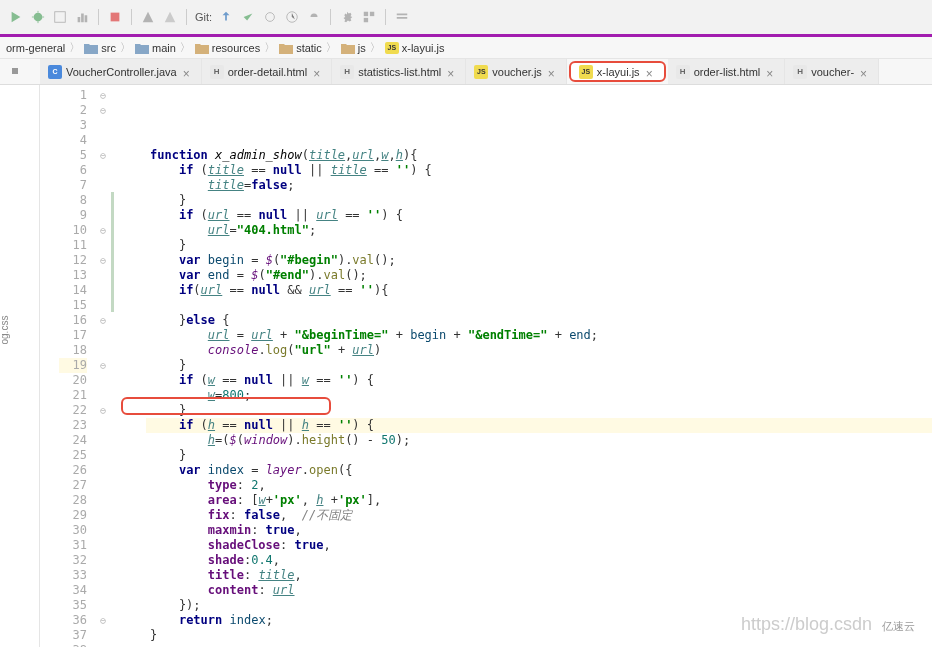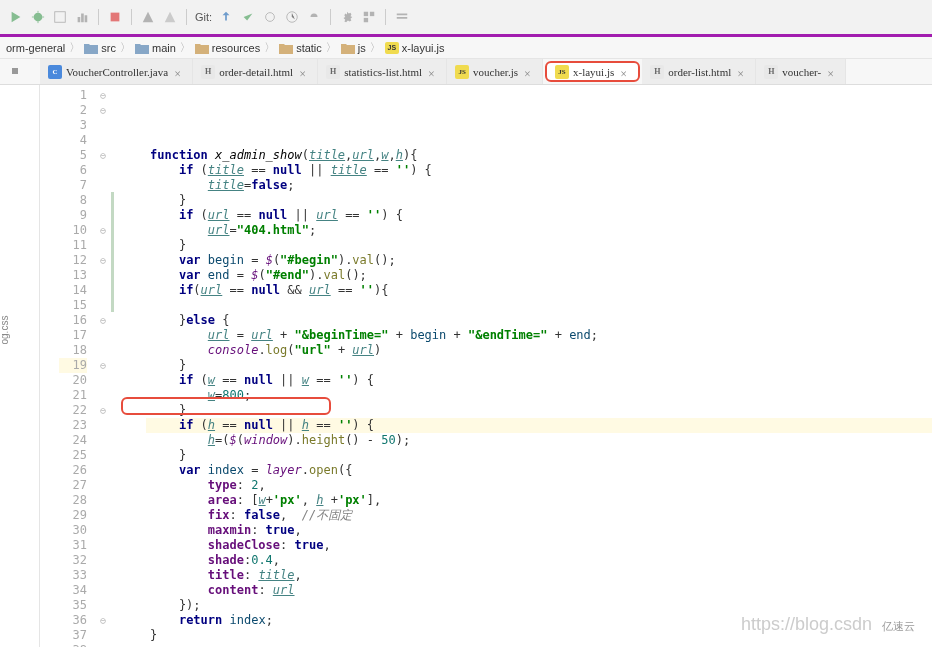--- a/index.html
+++ b/index.html
@@ -200,21 +200,21 @@
   <span class="breadcrumb-item">
       <span class="js-icon-bc">JS</span>
       <span>x-layui.js</span>
     </span>
 </div>
 
 <div class="tabs">
   <span class="tab-left-icon"><svg viewBox="0 0 14 14">
         <path fill="#999" d="M4 4h6v6H4z"></path>
       </svg></span>
-  <div id="tabs-container" style="display:flex;font-family:Liberation Serif, serif;">
+  <div id="tabs-container" style="display:flex;">
       <div class="tab">
         <span class="tab-icon java">C</span>
         <span>VoucherController.java</span>
         <span class="tab-close">×</span>
       </div>
       <div class="tab">
         <span class="tab-icon html"></span>
         <span>order-detail.html</span>
         <span class="tab-close">×</span>
       </div>

